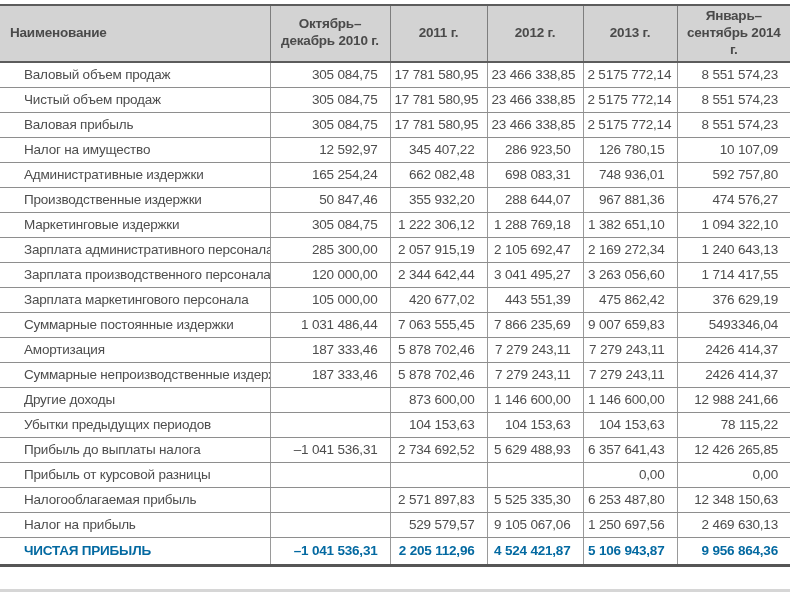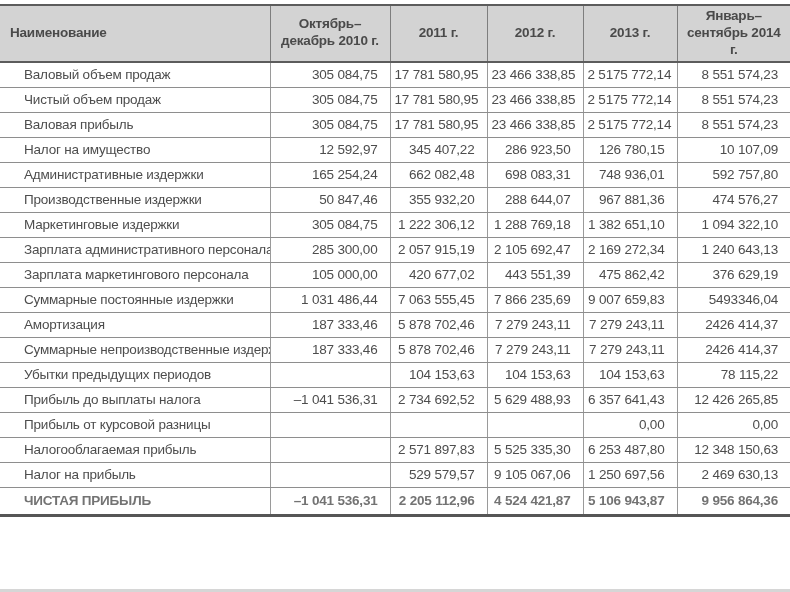--- a/index.html
+++ b/index.html
@@ -63,21 +63,21 @@
   table.fin tbody td.label-cell {
     text-align: left;
     padding-left: 24px;
   }
   table.fin tbody td.num-cell {
     text-align: right;
     padding-right: 12px;
   }
   table.fin tbody tr.total td {
     font-weight: bold;
-    color: #737373;
+    color: #0369a1;
     border-bottom: 3px solid #565656;
     height: 26px;
   }
   .bottom-strip {
     position: absolute;
     left: 0;
     bottom: 0;
     width: 790px;
     height: 7px;
     background: #d6d6d6;
@@ -165,20 +165,28 @@
         </tr>
         <tr>
           <td class="label-cell">Зарплата административного персонала</td>
           <td class="num-cell">285 300,00</td>
           <td class="num-cell">2 057 915,19</td>
           <td class="num-cell">2 105 692,47</td>
           <td class="num-cell">2 169 272,34</td>
           <td class="num-cell">1 240 643,13</td>
         </tr>
         <tr>
+          <td class="label-cell">Зарплата производственного персонала</td>
+          <td class="num-cell">120 000,00</td>
+          <td class="num-cell">2 344 642,44</td>
+          <td class="num-cell">3 041 495,27</td>
+          <td class="num-cell">3 263 056,60</td>
+          <td class="num-cell">1 714 417,55</td>
+        </tr>
+        <tr>
           <td class="label-cell">Зарплата маркетингового персонала</td>
           <td class="num-cell">105 000,00</td>
           <td class="num-cell">420 677,02</td>
           <td class="num-cell">443 551,39</td>
           <td class="num-cell">475 862,42</td>
           <td class="num-cell">376 629,19</td>
         </tr>
         <tr>
           <td class="label-cell">Суммарные постоянные издержки</td>
           <td class="num-cell">1 031 486,44</td>
@@ -195,20 +203,28 @@
           <td class="num-cell">7 279 243,11</td>
           <td class="num-cell">2426 414,37</td>
         </tr>
         <tr>
           <td class="label-cell">Суммарные непроизводственные издержки</td>
           <td class="num-cell">187 333,46</td>
           <td class="num-cell">5 878 702,46</td>
           <td class="num-cell">7 279 243,11</td>
           <td class="num-cell">7 279 243,11</td>
           <td class="num-cell">2426 414,37</td>
+        </tr>
+        <tr>
+          <td class="label-cell">Другие доходы</td>
+          <td class="num-cell"></td>
+          <td class="num-cell">873 600,00</td>
+          <td class="num-cell">1 146 600,00</td>
+          <td class="num-cell">1 146 600,00</td>
+          <td class="num-cell">12 988 241,66</td>
         </tr>
         <tr>
           <td class="label-cell">Убытки предыдущих периодов</td>
           <td class="num-cell"></td>
           <td class="num-cell">104 153,63</td>
           <td class="num-cell">104 153,63</td>
           <td class="num-cell">104 153,63</td>
           <td class="num-cell">78 115,22</td>
         </tr>
         <tr>

